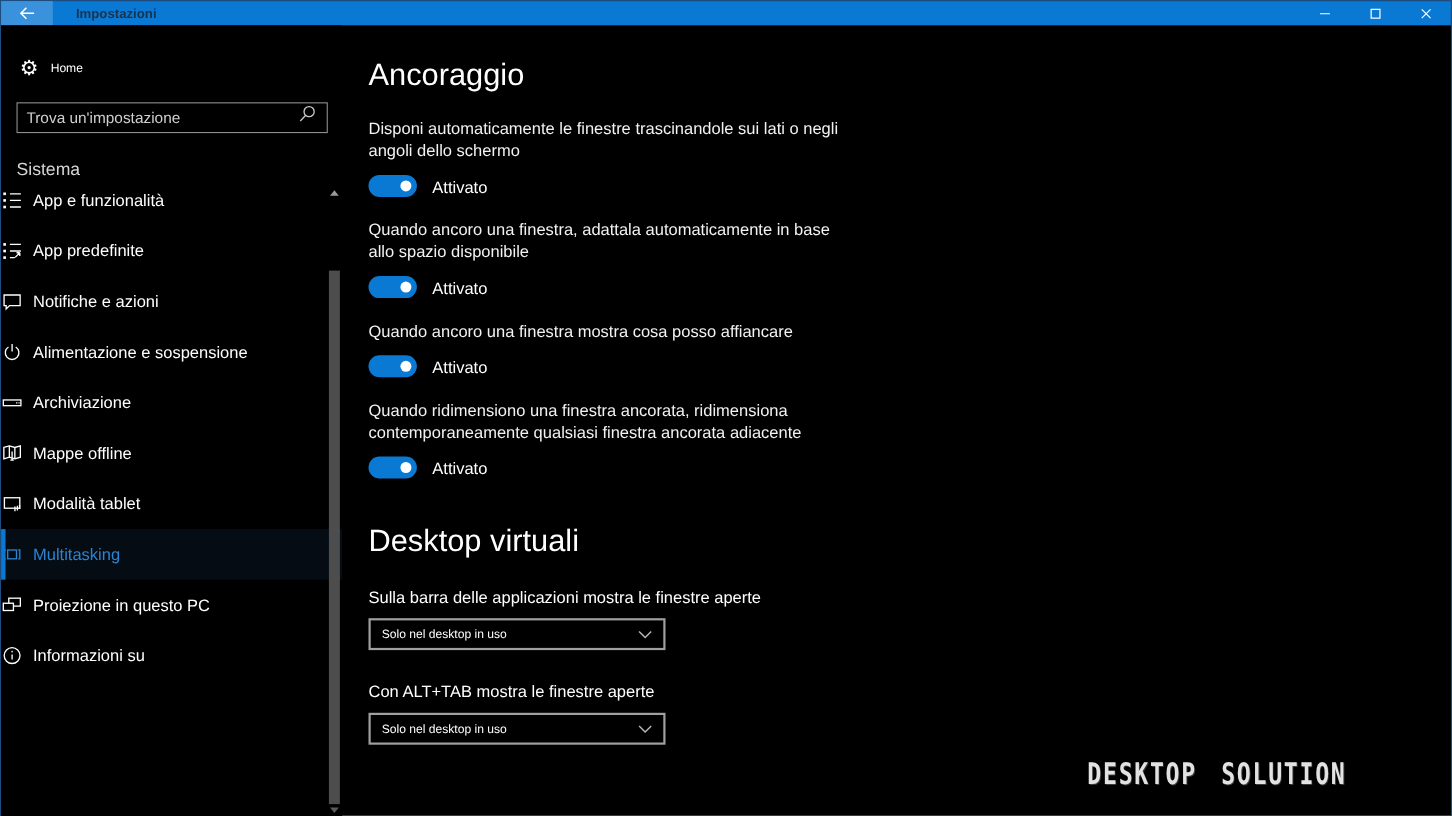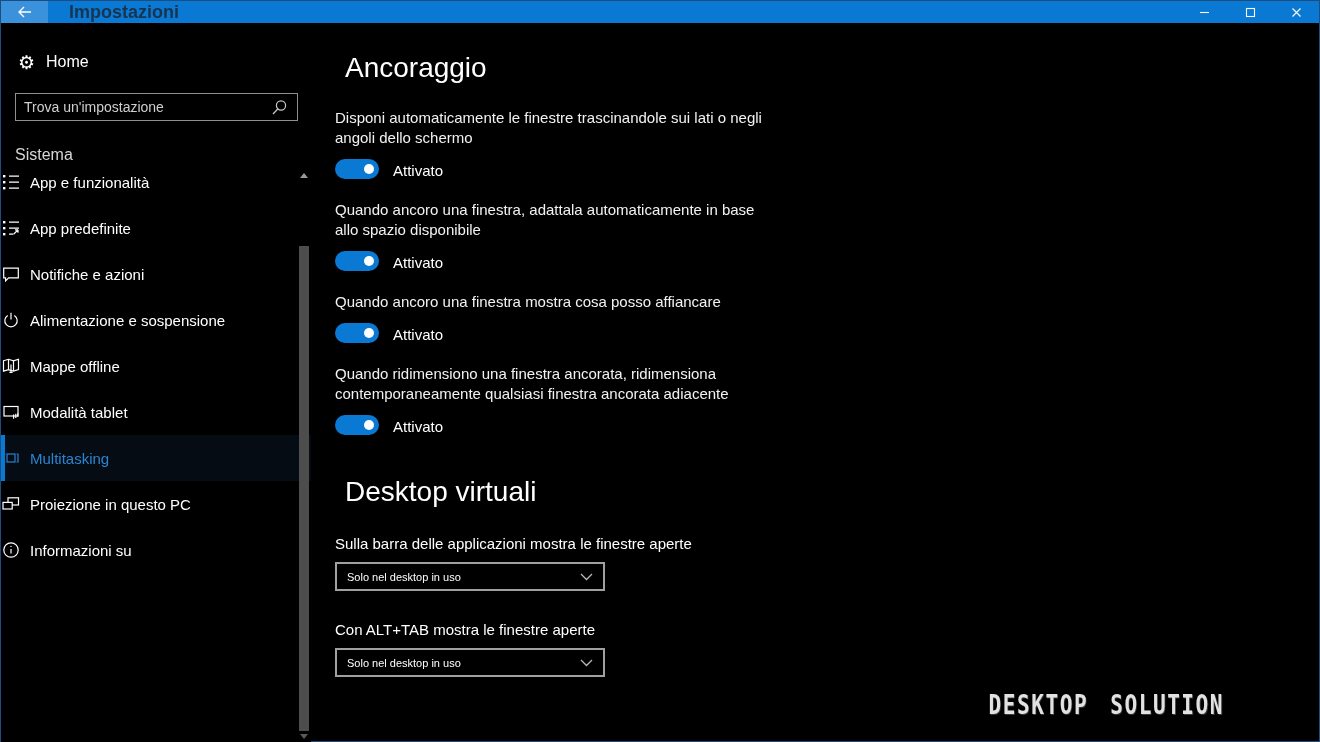--- a/index.html
+++ b/index.html
@@ -12,33 +12,33 @@
   .window {
     position:relative; width:1320px; height:742px;
     border:1px solid #1d4d7f; background:#000;
   }
   
   .titlebar { height:22px; background:#0a79d4; display:flex; align-items:center; }
   .back-btn {
     width:47px; height:22px; background:#3a92dd;
     display:flex; align-items:center; justify-content:center; cursor:pointer;
   }
-  .tb-title { margin-left:21px; font-size:18px; font-weight:600; color:#19344e; }
+  .tb-title { margin-left:21px; font-size:12px; font-weight:600; color:#19344e; }
   .tb-controls { margin-left:auto; display:flex; height:22px; }
   .tb-btn { width:46px; height:22px; display:flex; align-items:center; justify-content:center; color:#fff; }
   
   .app-body { display:flex; height:719px; }
   
   .sidebar { width:310px; flex-shrink:0; position:relative; background:#000; }
   .home-row { display:flex; align-items:center; height:36px; margin-top:21px; padding-left:17px; }
   .gear-glyph { font-size:19px; line-height:19px; margin-right:11px; color:#fff; }
-  .home-label { font-size:16px; }
+  .home-label { font-size:11px; }
   .search-box {
     margin:13px 13px 0 14px; height:28px; border:1px solid #8f8f8f;
-    display:flex; align-items:center; background:#000;
+    display:flex; background:#000;
   }
   .search-box input {
     flex:1; min-width:0; background:transparent; border:none; outline:none;
     color:#e8e8e8; font-size:14px; padding:0 8px;
     font-family:"Liberation Sans", sans-serif;
   }
   .search-box input::placeholder { color:#cfcfcf; opacity:1; }
   .search-icon { margin-right:9px; display:flex; }
   .section-label { margin:26px 0 0 14px; font-size:16px; line-height:16px; color:#d6d6d6; }
   .nav { margin-top:-4px; }
@@ -59,21 +59,21 @@
     border-bottom:5px solid #9a9a9a;
   }
   .sb-thumb { position:absolute; top:75px; left:0; width:10px; height:485px; background:#4d4d4d; }
   .sb-down {
     position:absolute; bottom:3px; left:1px;
     width:0; height:0; border-left:4px solid transparent; border-right:4px solid transparent;
     border-top:5px solid #5a5a5a;
   }
   
   .main { flex:1; position:relative; padding:26px 0 0 24px; }
-  .h1 { font-size:28px; font-weight:300; line-height:38px; color:#fff;margin-left:10px; }
+  .h1 { font-size:28px; font-weight:300; line-height:38px; color:#fff; }
   .h1.second { margin-top:38px; }
   .setting-group { margin-top:21px; }
   .setting-group.first { }
   .desc { max-width:432px; font-size:15px; line-height:20px; color:#f2f2f2; }
   .toggle-row { display:flex; align-items:flex-end; margin-top:11px; }
   .toggle {
     width:44px; height:20px; border-radius:10px; background:#0a79d4;
     position:relative; cursor:pointer; flex-shrink:0;
   }
   .toggle .knob {
@@ -190,20 +190,29 @@
         <div class="nav-item">
           <span class="icon">
             <svg width="20" height="20" viewBox="0 0 20 20" stroke="currentColor" stroke-width="1.2" fill="none">
               <path d="M10 2.8 V9.5"></path>
               <path d="M6.7 5.4 a6.2 6.2 0 1 0 6.6 0"></path>
             </svg>
           </span>
           <span>Alimentazione e sospensione</span>
         </div>
 
+        <div class="nav-item">
+          <span class="icon">
+            <svg width="20" height="20" viewBox="0 0 20 20" stroke="currentColor" stroke-width="1.2" fill="none">
+              <rect x="2" y="7.6" width="16" height="5.2"></rect>
+              <path d="M13.6 10.2 h1.2 M15.8 10.2 h1"></path>
+            </svg>
+          </span>
+          <span>Archiviazione</span>
+        </div>
 
         <div class="nav-item">
           <span class="icon">
             <svg width="20" height="20" viewBox="0 0 20 20" stroke="currentColor" stroke-width="1.2" fill="none">
               <path d="M2.5 4.8 L7.5 3.3 L12.5 4.8 L17.5 3.3 V13.6 L12.5 15.1 L7.5 13.6 L2.5 15.1 Z"></path>
               <path d="M7.5 3.3 V13.6 M12.5 4.8 V15.1"></path>
               <path d="M10 8.5 V16.3 M8.4 16.3 H11.6"></path>
             </svg>
           </span>
           <span>Mappe offline</span>

